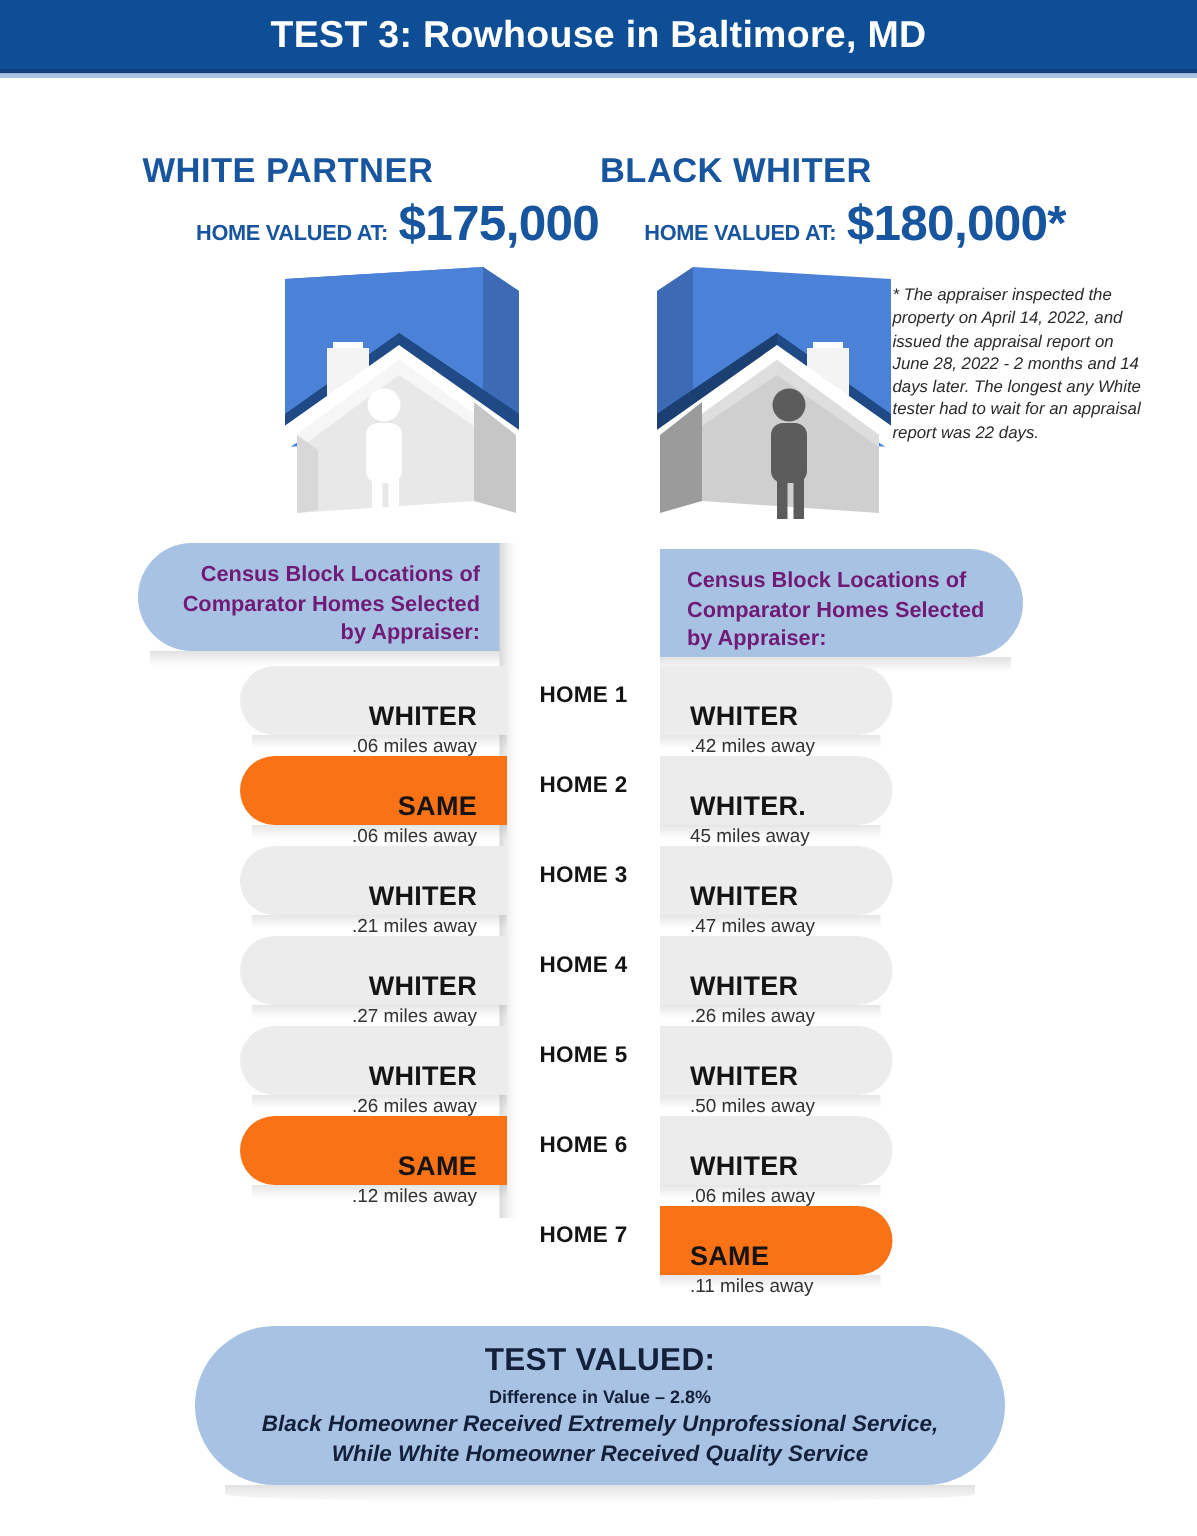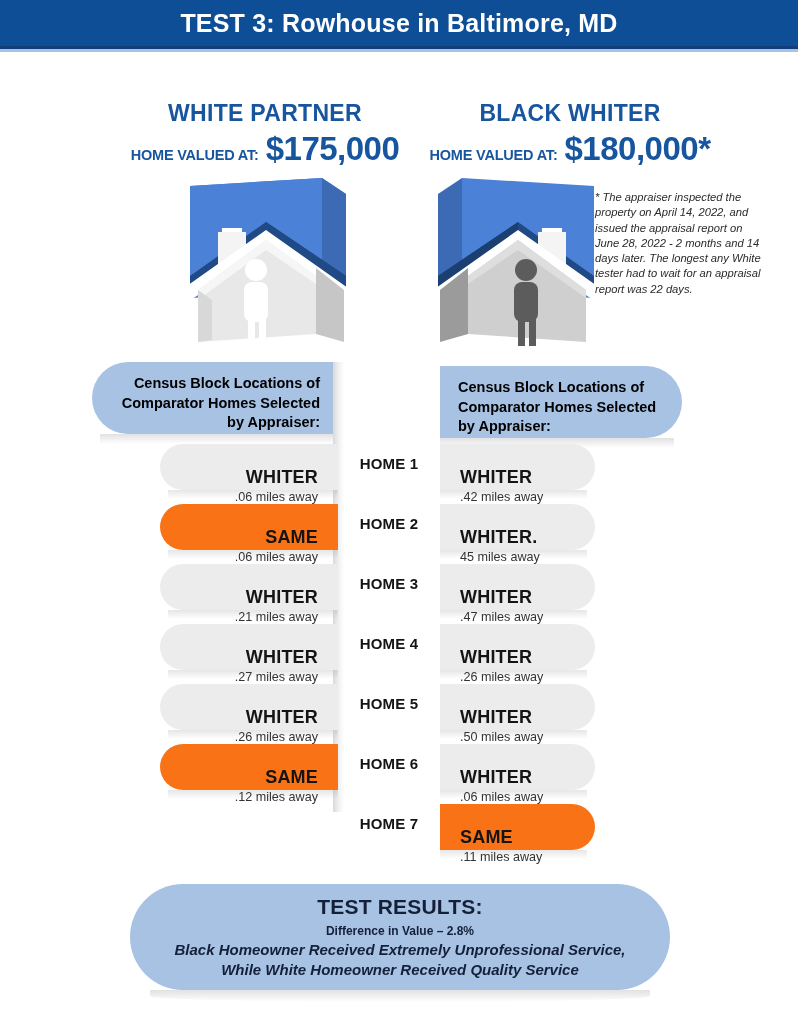--- a/index.html
+++ b/index.html
@@ -22,21 +22,21 @@
     color:#ffffff;
     font-size:25px;font-weight:bold;
     letter-spacing:.2px;
     font-family:"Liberation Sans", sans-serif;
     white-space:nowrap;
   }
   .header-rule1{position:absolute;left:0;top:46px;width:798px;height:3px;background:#123e7c;}
   .header-rule2{position:absolute;left:0;top:49px;width:798px;height:3px;background:#a9c3e4;}
 
   
-  .partner{position:absolute;text-align:center;}
+  .partner{position:absolute;text-align:left;}
   .partner-name{
     color:#18559f;font-weight:bold;font-size:23px;letter-spacing:.3px;
     white-space:nowrap;
   }
   .partner-value-row{
     margin-top:3px;white-space:nowrap;
     display:flex;align-items:baseline;justify-content:center;gap:7px;
   }
   .valued-at{
     color:#18559f;font-weight:bold;font-size:14.5px;
@@ -59,21 +59,21 @@
     position:absolute;left:595px;top:190px;width:168px;
     font-size:11.2px;line-height:15.3px;
     font-style:italic;color:#2a2a2a;
     font-family:"Liberation Sans", sans-serif;
   }
 
   
   .col-head{
     position:absolute;
     background:#a8c2e4;
-    color:#000000;
+    color:#701a75;
     font-weight:bold;font-size:14.5px;line-height:19.5px;
     padding:12px 18px 13px 18px;
     box-sizing:border-box;
   }
   #col-head-left{
     left:92px;top:362px;width:246px;height:72px;
     border-radius:36px 0 0 36px;
     text-align:right;
   }
   #col-head-right{
@@ -336,19 +336,19 @@
         <div class="pill pill-right same">
           <span class="pill-label">SAME</span>
           <span class="pill-dist">.11 miles away</span>
         </div>
         <div class="home-label">HOME 7</div>
       </div>
     </div>
 
   <div class="results-shadow"></div>
   <div class="results">
-    <div class="results-title">TEST RESULTS:</div>
+    <div class="results-title">TEST VALUED:</div>
     <div class="results-diff">Difference in Value –  2.8%</div>
     <div class="results-line">Black Homeowner Received Extremely Unprofessional Service,</div>
     <div class="results-line">While White Homeowner Received Quality Service</div>
   </div>
 
 </div>
 
 </body></html>

